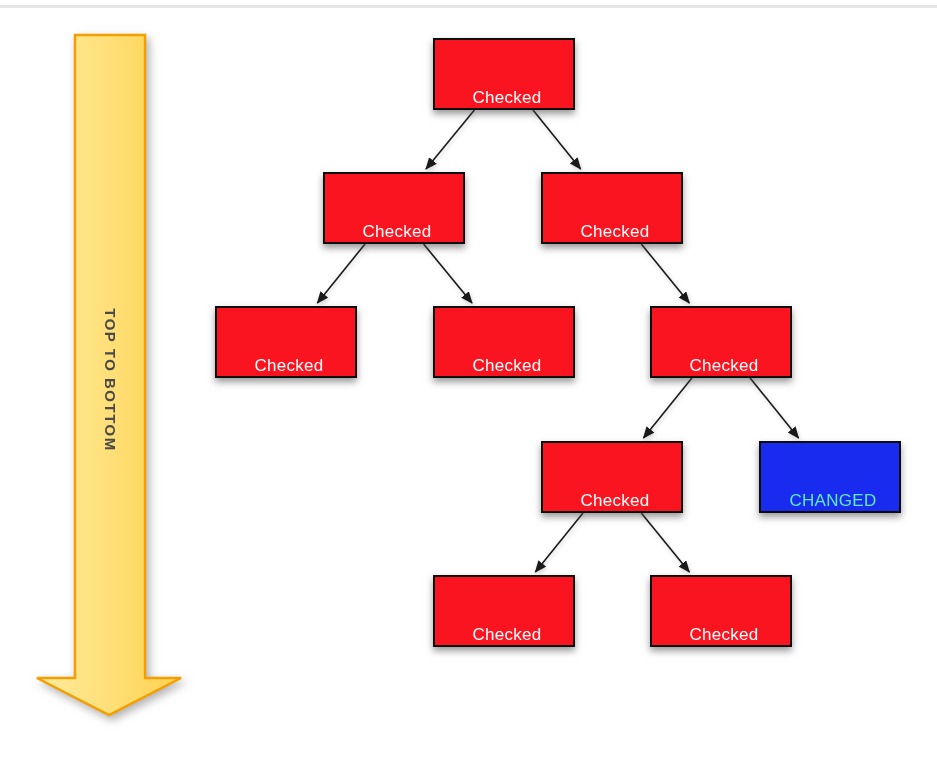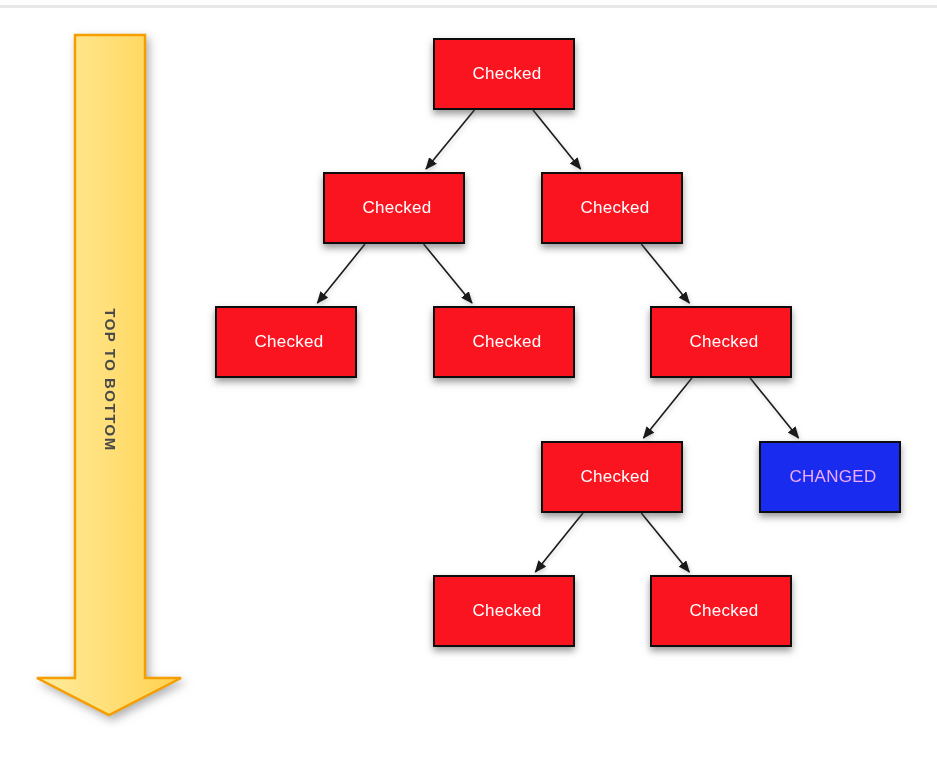--- a/index.html
+++ b/index.html
@@ -37,21 +37,21 @@
   .edges-svg {
     position: absolute;
     left: 0;
     top: 0;
     pointer-events: none;
     filter: drop-shadow(1px 2px 2px rgba(120,120,120,0.35));
   }
   .node {
     position: absolute;
     display: flex;
-    align-items: center;
+    align-items: flex-end;
     justify-content: center;
     border: 2px solid #0d0d0d;
     box-sizing: border-box;
     box-shadow: 0 4px 7px rgba(70,70,70,0.55);
     padding-left: 6px;
   }
   .node-label {
     font-size: 17px;
     letter-spacing: 0.3px;
   }
@@ -109,21 +109,21 @@
       <div class="node" style="left: 433px; top: 306px; width: 142px; height: 72px; background: rgb(250, 20, 32); border-color: rgb(13, 13, 13);">
         <span class="node-label" style="color: rgb(255, 255, 255);">Checked</span>
       </div>
       <div class="node" style="left: 650px; top: 306px; width: 142px; height: 72px; background: rgb(250, 20, 32); border-color: rgb(13, 13, 13);">
         <span class="node-label" style="color: rgb(255, 255, 255);">Checked</span>
       </div>
       <div class="node" style="left: 541px; top: 441px; width: 142px; height: 72px; background: rgb(250, 20, 32); border-color: rgb(13, 13, 13);">
         <span class="node-label" style="color: rgb(255, 255, 255);">Checked</span>
       </div>
       <div class="node" style="left: 759px; top: 441px; width: 142px; height: 72px; background: rgb(26, 43, 240); border-color: rgb(13, 13, 13);">
-        <span class="node-label" style="color: #f0abfc;">CHANGED</span>
+        <span class="node-label" style="color: #5eead4;">CHANGED</span>
       </div>
       <div class="node" style="left: 433px; top: 575px; width: 142px; height: 72px; background: rgb(250, 20, 32); border-color: rgb(13, 13, 13);">
         <span class="node-label" style="color: rgb(255, 255, 255);">Checked</span>
       </div>
       <div class="node" style="left: 650px; top: 575px; width: 142px; height: 72px; background: rgb(250, 20, 32); border-color: rgb(13, 13, 13);">
         <span class="node-label" style="color: rgb(255, 255, 255);">Checked</span>
       </div>
     </div>
 
 </div>

